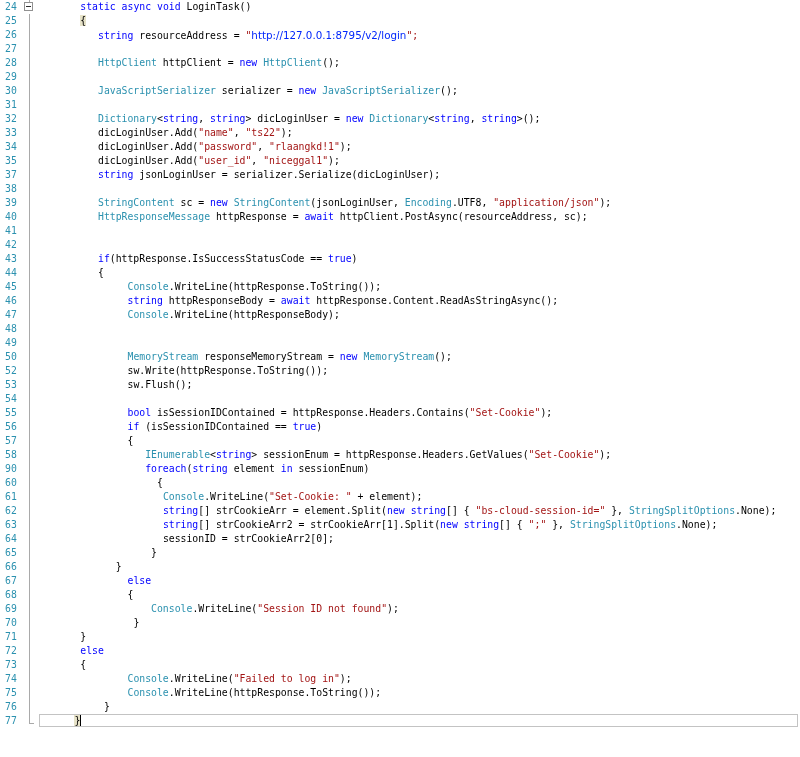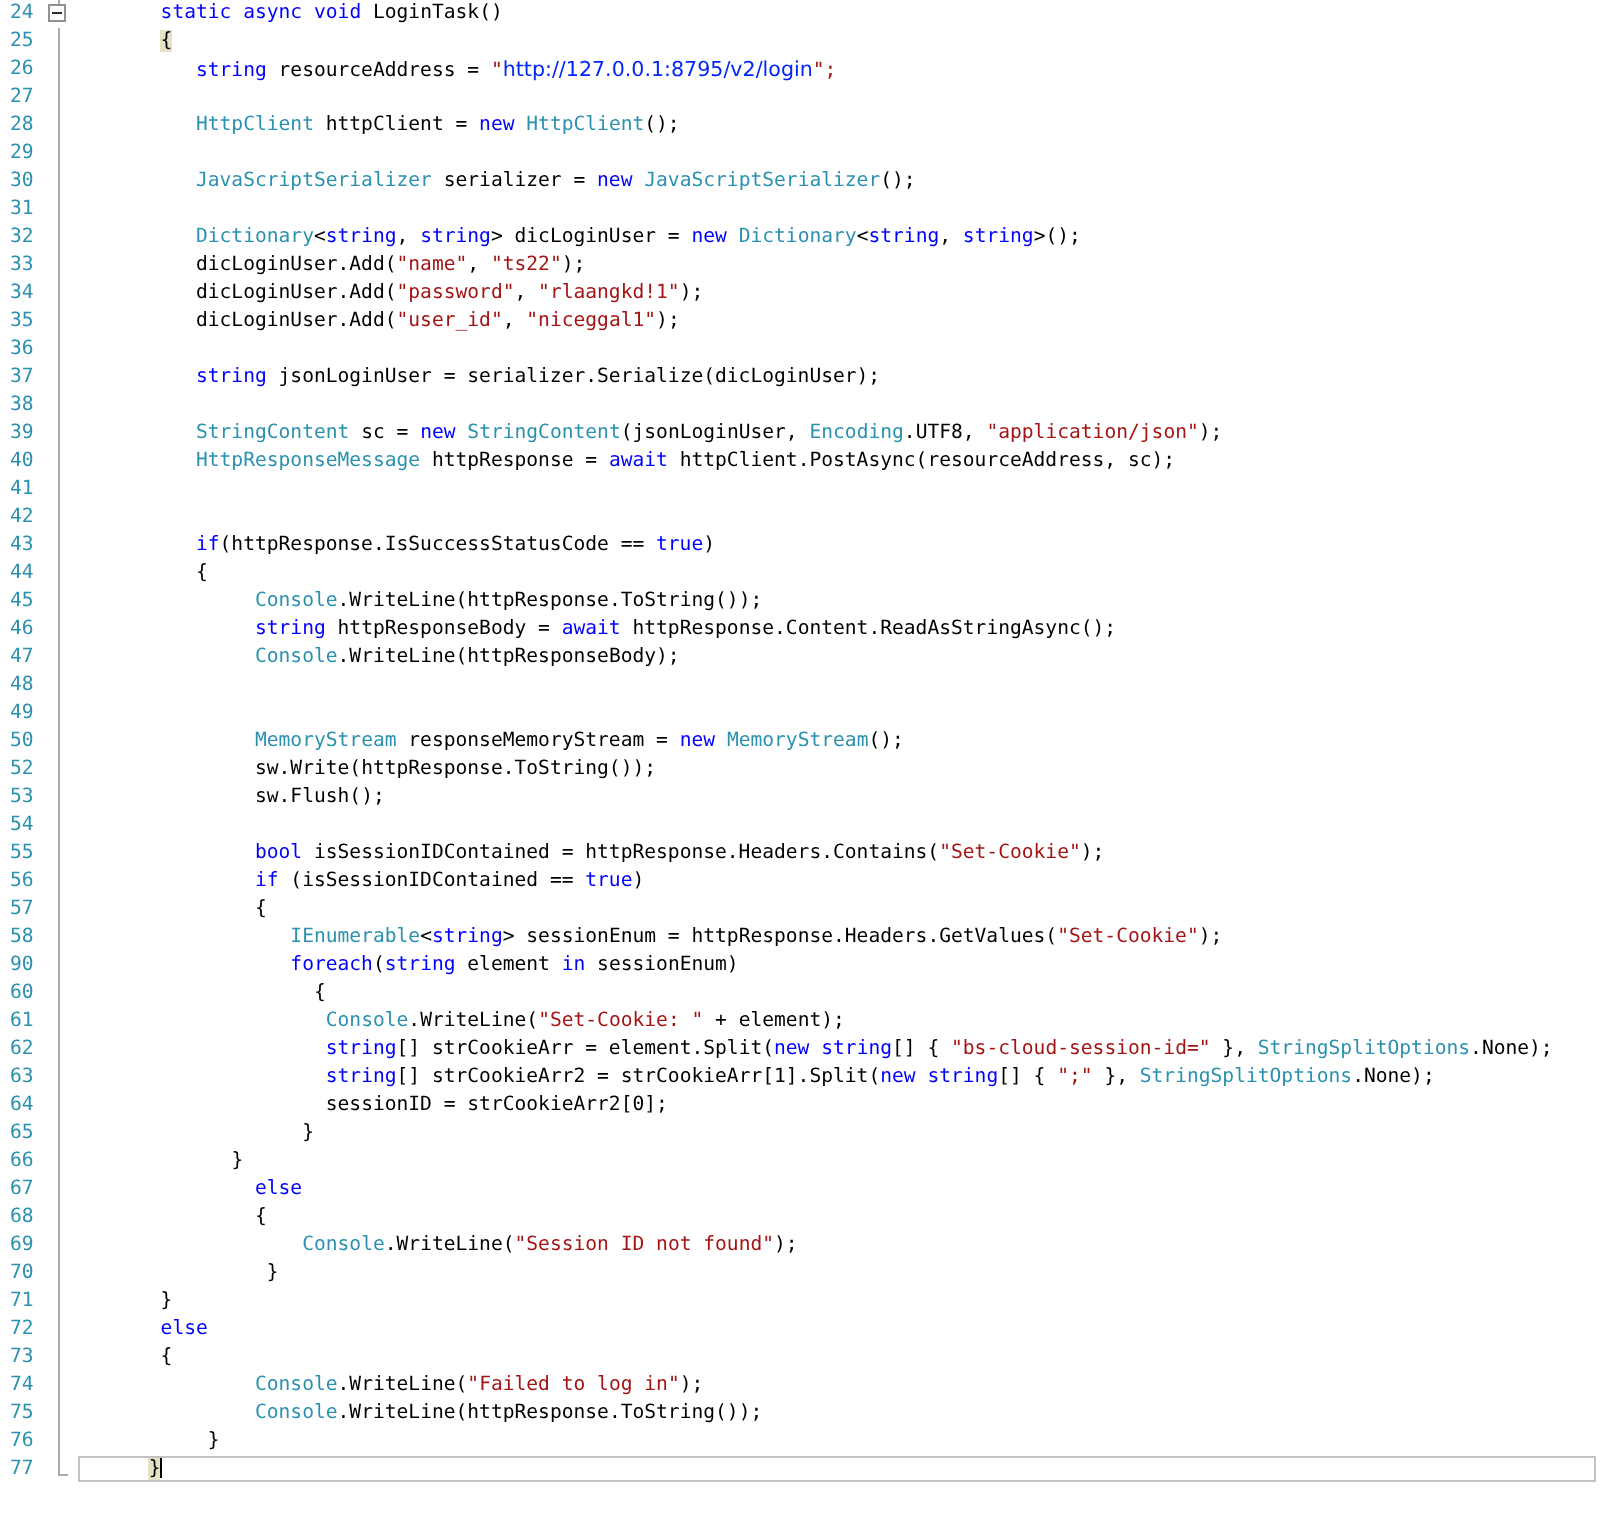--- a/index.html
+++ b/index.html
@@ -126,27 +126,20 @@
       <div class="code">          <span class="pl">dicLoginUser.Add(</span><span class="str">"password"</span><span class="pl">, </span><span class="str">"rlaangkd!1"</span><span class="pl">);</span></div>
     </div>
     <div class="row">
       <div class="num">35</div>
       <div class="fold">
         <div class="vline"></div>
       </div>
       <div class="code">          <span class="pl">dicLoginUser.Add(</span><span class="str">"user_id"</span><span class="pl">, </span><span class="str">"niceggal1"</span><span class="pl">);</span></div>
     </div>
     <div class="row">
-      <div class="num">36</div>
-      <div class="fold">
-        <div class="vline"></div>
-      </div>
-      <div class="code"></div>
-    </div>
-    <div class="row">
       <div class="num">37</div>
       <div class="fold">
         <div class="vline"></div>
       </div>
       <div class="code">          <span class="kw">string</span><span class="pl"> jsonLoginUser = serializer.Serialize(dicLoginUser);</span></div>
     </div>
     <div class="row">
       <div class="num">38</div>
       <div class="fold">
         <div class="vline"></div>

